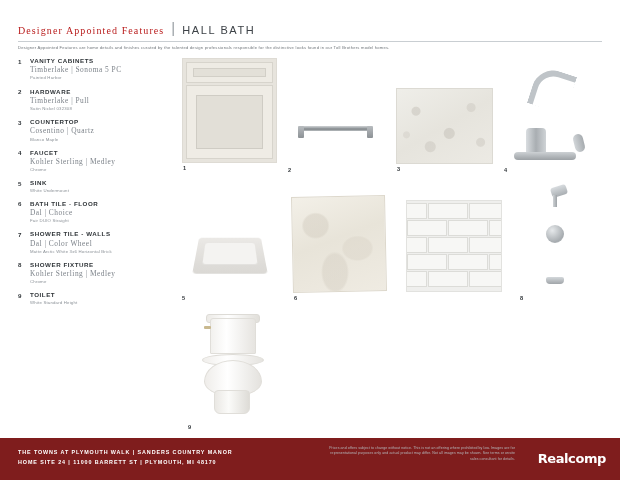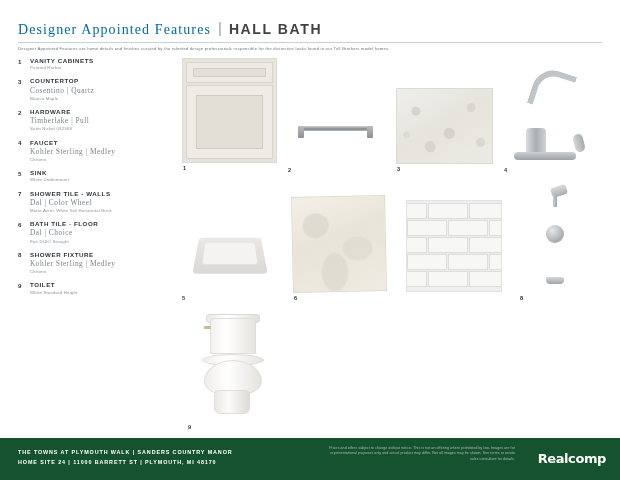--- a/index.html
+++ b/index.html
@@ -24,37 +24,37 @@
     width: 584px;
   }
   .title-row {
     display: flex;
     align-items: baseline;
     gap: 7px;
     white-space: nowrap;
   }
   .title-main {
     font-family: "Liberation Serif", serif;
-    font-size: 14px;
+    font-size: 10px;
     letter-spacing: 1.1px;
-    color: #0369a1;
+    color: #b91c1c;
     font-weight: 400;
   }
   .title-bar {
     color: #9aa0a5;
     font-size: 15px;
     font-weight: 300;
     position: relative;
     top: -1px;
   }
   .title-sub {
     font-family: "Liberation Sans", sans-serif;
-    font-size: 14px;
+    font-size: 11px;
     letter-spacing: 1.6px;
-    font-weight: bold;
+    font-weight: normal;
     color: #3d4247;
   }
   .header-rule {
     margin-top: 4px;
     border-top: 1px solid #c9ced2;
     width: 584px;
   }
   .header-note {
     margin-top: 3px;
     font-size: 4.1px;
@@ -280,21 +280,21 @@
     position: absolute; left: 14px; top: 42px; width: 60px; height: 10px;
     background: linear-gradient(to right, #f0eeeb, #ffffff 40%, #e5e3df);
     border: 1px solid #dedcd7; border-radius: 50%;
   }
 
   
   .footer-bar {
     position: absolute;
     left: 0; bottom: 0;
     width: 620px; height: 42px;
-    background: #14532d;
+    background: #7f1d1d;
   }
   .footer-left {
     position: absolute; left: 18px; top: 9px;
     color: #ffffff;
   }
   .footer-line {
     font-size: 5.4px;
     letter-spacing: 0.9px;
     font-weight: bold;
     line-height: 1.9;
@@ -330,62 +330,63 @@
     </div>
     <div class="header-rule"></div>
     <div class="header-note">Designer Appointed Features are home details and finishes curated by the talented design professionals responsible for the distinctive looks found in our Toll Brothers model homes.</div>
   </div>
 
   <div class="list">
 
     <div class="item">
       <span class="item-num">1</span>
       <div class="item-name">VANITY CABINETS</div>
+      <div class="item-brand">Timberlake | Sonoma 5 PC</div>
       <div class="item-desc">Painted Harbor</div>
+    </div>
+
+    <div class="item">
+      <span class="item-num">2</span>
+      <div class="item-name">HARDWARE</div>
+      <div class="item-brand">Timberlake | Pull</div>
+      <div class="item-desc">Satin Nickel 032308</div>
     </div>
 
     <div class="item">
       <span class="item-num">3</span>
       <div class="item-name">COUNTERTOP</div>
       <div class="item-brand">Cosentino | Quartz</div>
       <div class="item-desc">Blanco Maple</div>
     </div>
 
     <div class="item">
-      <span class="item-num">2</span>
-      <div class="item-name">HARDWARE</div>
-      <div class="item-brand">Timberlake | Pull</div>
-      <div class="item-desc">Satin Nickel 032308</div>
-    </div>
-
-    <div class="item">
       <span class="item-num">4</span>
       <div class="item-name">FAUCET</div>
       <div class="item-brand">Kohler Sterling | Medley</div>
       <div class="item-desc">Chrome</div>
     </div>
 
     <div class="item">
       <span class="item-num">5</span>
       <div class="item-name">SINK</div>
       <div class="item-desc">White Undermount</div>
     </div>
 
     <div class="item">
+      <span class="item-num">6</span>
+      <div class="item-name">BATH TILE - FLOOR</div>
+      <div class="item-brand">Dal | Choice</div>
+      <div class="item-desc">Fair DUIO Straight</div>
+    </div>
+
+    <div class="item">
       <span class="item-num">7</span>
       <div class="item-name">SHOWER TILE - WALLS</div>
       <div class="item-brand">Dal | Color Wheel</div>
       <div class="item-desc">Matte Arctic White 3x6 Horizontal Brick</div>
-    </div>
-
-    <div class="item">
-      <span class="item-num">6</span>
-      <div class="item-name">BATH TILE - FLOOR</div>
-      <div class="item-brand">Dal | Choice</div>
-      <div class="item-desc">Fair DUIO Straight</div>
     </div>
 
     <div class="item">
       <span class="item-num">8</span>
       <div class="item-name">SHOWER FIXTURE</div>
       <div class="item-brand">Kohler Sterling | Medley</div>
       <div class="item-desc">Chrome</div>
     </div>
 
     <div class="item">

